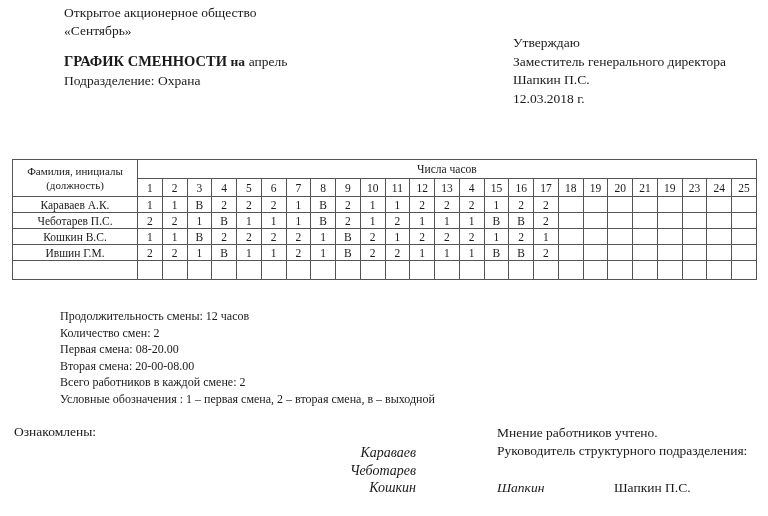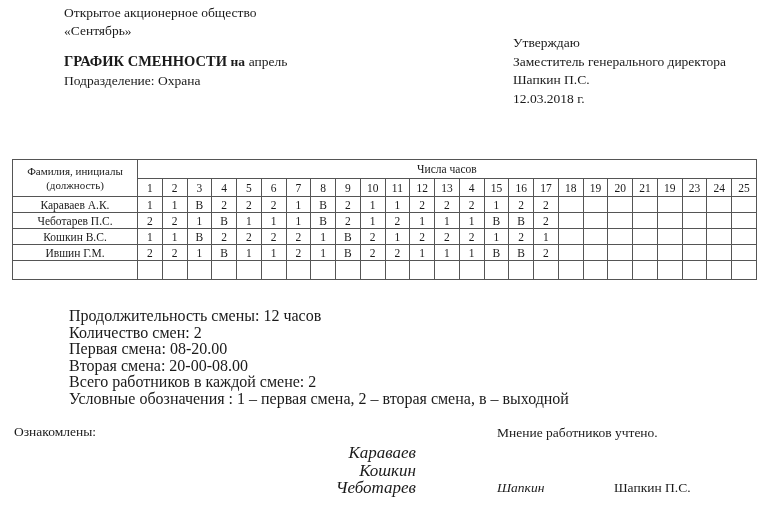--- a/index.html
+++ b/index.html
@@ -109,23 +109,23 @@
     height: 15px;
     font-size: 11.5px;
   }
   tr.empty-row td {
     height: 18px;
   }
 
   
   .notes {
     position: absolute;
-    left: 69px;
+    left: 60px;
     top: 308px;
-    font-size: 16px;
+    font-size: 12px;
     line-height: 16.5px;
   }
   .notes div {
     white-space: nowrap;
   }
 
   
   .footer {
     position: absolute;
     left: 0;
@@ -140,21 +140,21 @@
     top: 0;
     font-size: 13.5px;
   }
   .sign-names {
     position: absolute;
     left: 280px;
     top: 20px;
     width: 136px;
     text-align: right;
     font-style: italic;
-    font-size: 17px;
+    font-size: 14px;
     line-height: 17.5px;
     font-family: Liberation Serif, serif;
   }
   .right-col {
     position: absolute;
     left: 497px;
     top: 0;
     font-size: 13.5px;
     line-height: 18px;
     white-space: nowrap;
@@ -419,26 +419,27 @@
       <div>Вторая смена: 20-00-08.00</div>
       <div>Всего работников в каждой смене: 2</div>
       <div>Условные обозначения : 1 – первая смена, 2 – вторая смена, в – выходной</div>
     </div>
 
   <div class="footer">
     <div class="ack-label">Ознакомлены:</div>
 
     <div class="sign-names" id="sign-names">
         <div>Караваев</div>
+        <div>Чеботарев</div>
         <div>Кошкин</div>
-        <div>Чеботарев</div>
       </div>
 
     <div class="right-col">
       <div>Мнение работников учтено.</div>
+      <div>Руководитель структурного подразделения:</div>
     </div>
 
     <div class="head-sign-row">
       <span class="sig">Шапкин</span><span class="printed">Шапкин П.С.</span>
     </div>
   </div>
 
 </div>
 
 </body></html>

